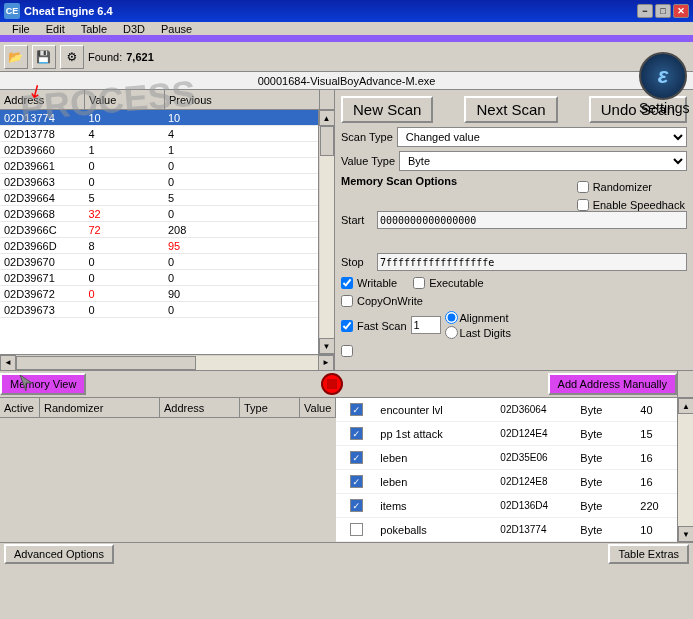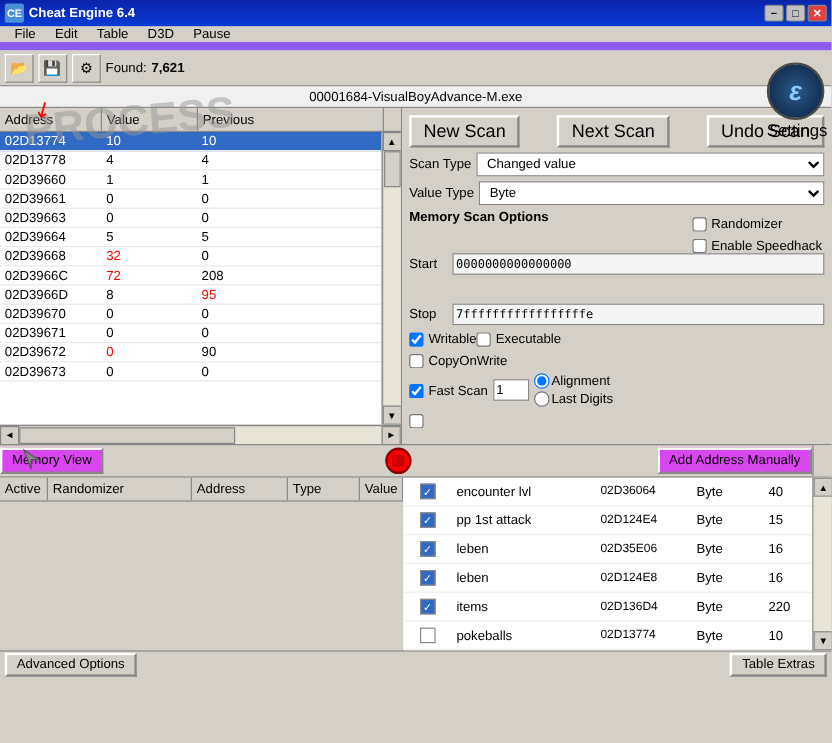--- a/index.html
+++ b/index.html
@@ -613,21 +613,21 @@
     </div>
     <div class="memory-row">
       <span class="memory-label">Start</span>
       <input type="text" class="memory-input" value="0000000000000000" style="">
     </div>
     <div class="memory-row">
       <span class="memory-label">Stop</span>
       <input type="text" class="memory-input" value="7fffffffffffffffffe" style="">
     </div>
 
-    <div style="display:flex; ">
+    <div style="display:flex; gap:16px;">
       <div class="checkbox-row">
         <input type="checkbox" checked="" style="">
         <span class="checkbox-label">Writable</span>
       </div>
       <div class="checkbox-row">
         <input type="checkbox" style="">
         <span class="checkbox-label">Executable</span>
       </div>
     </div>
 

